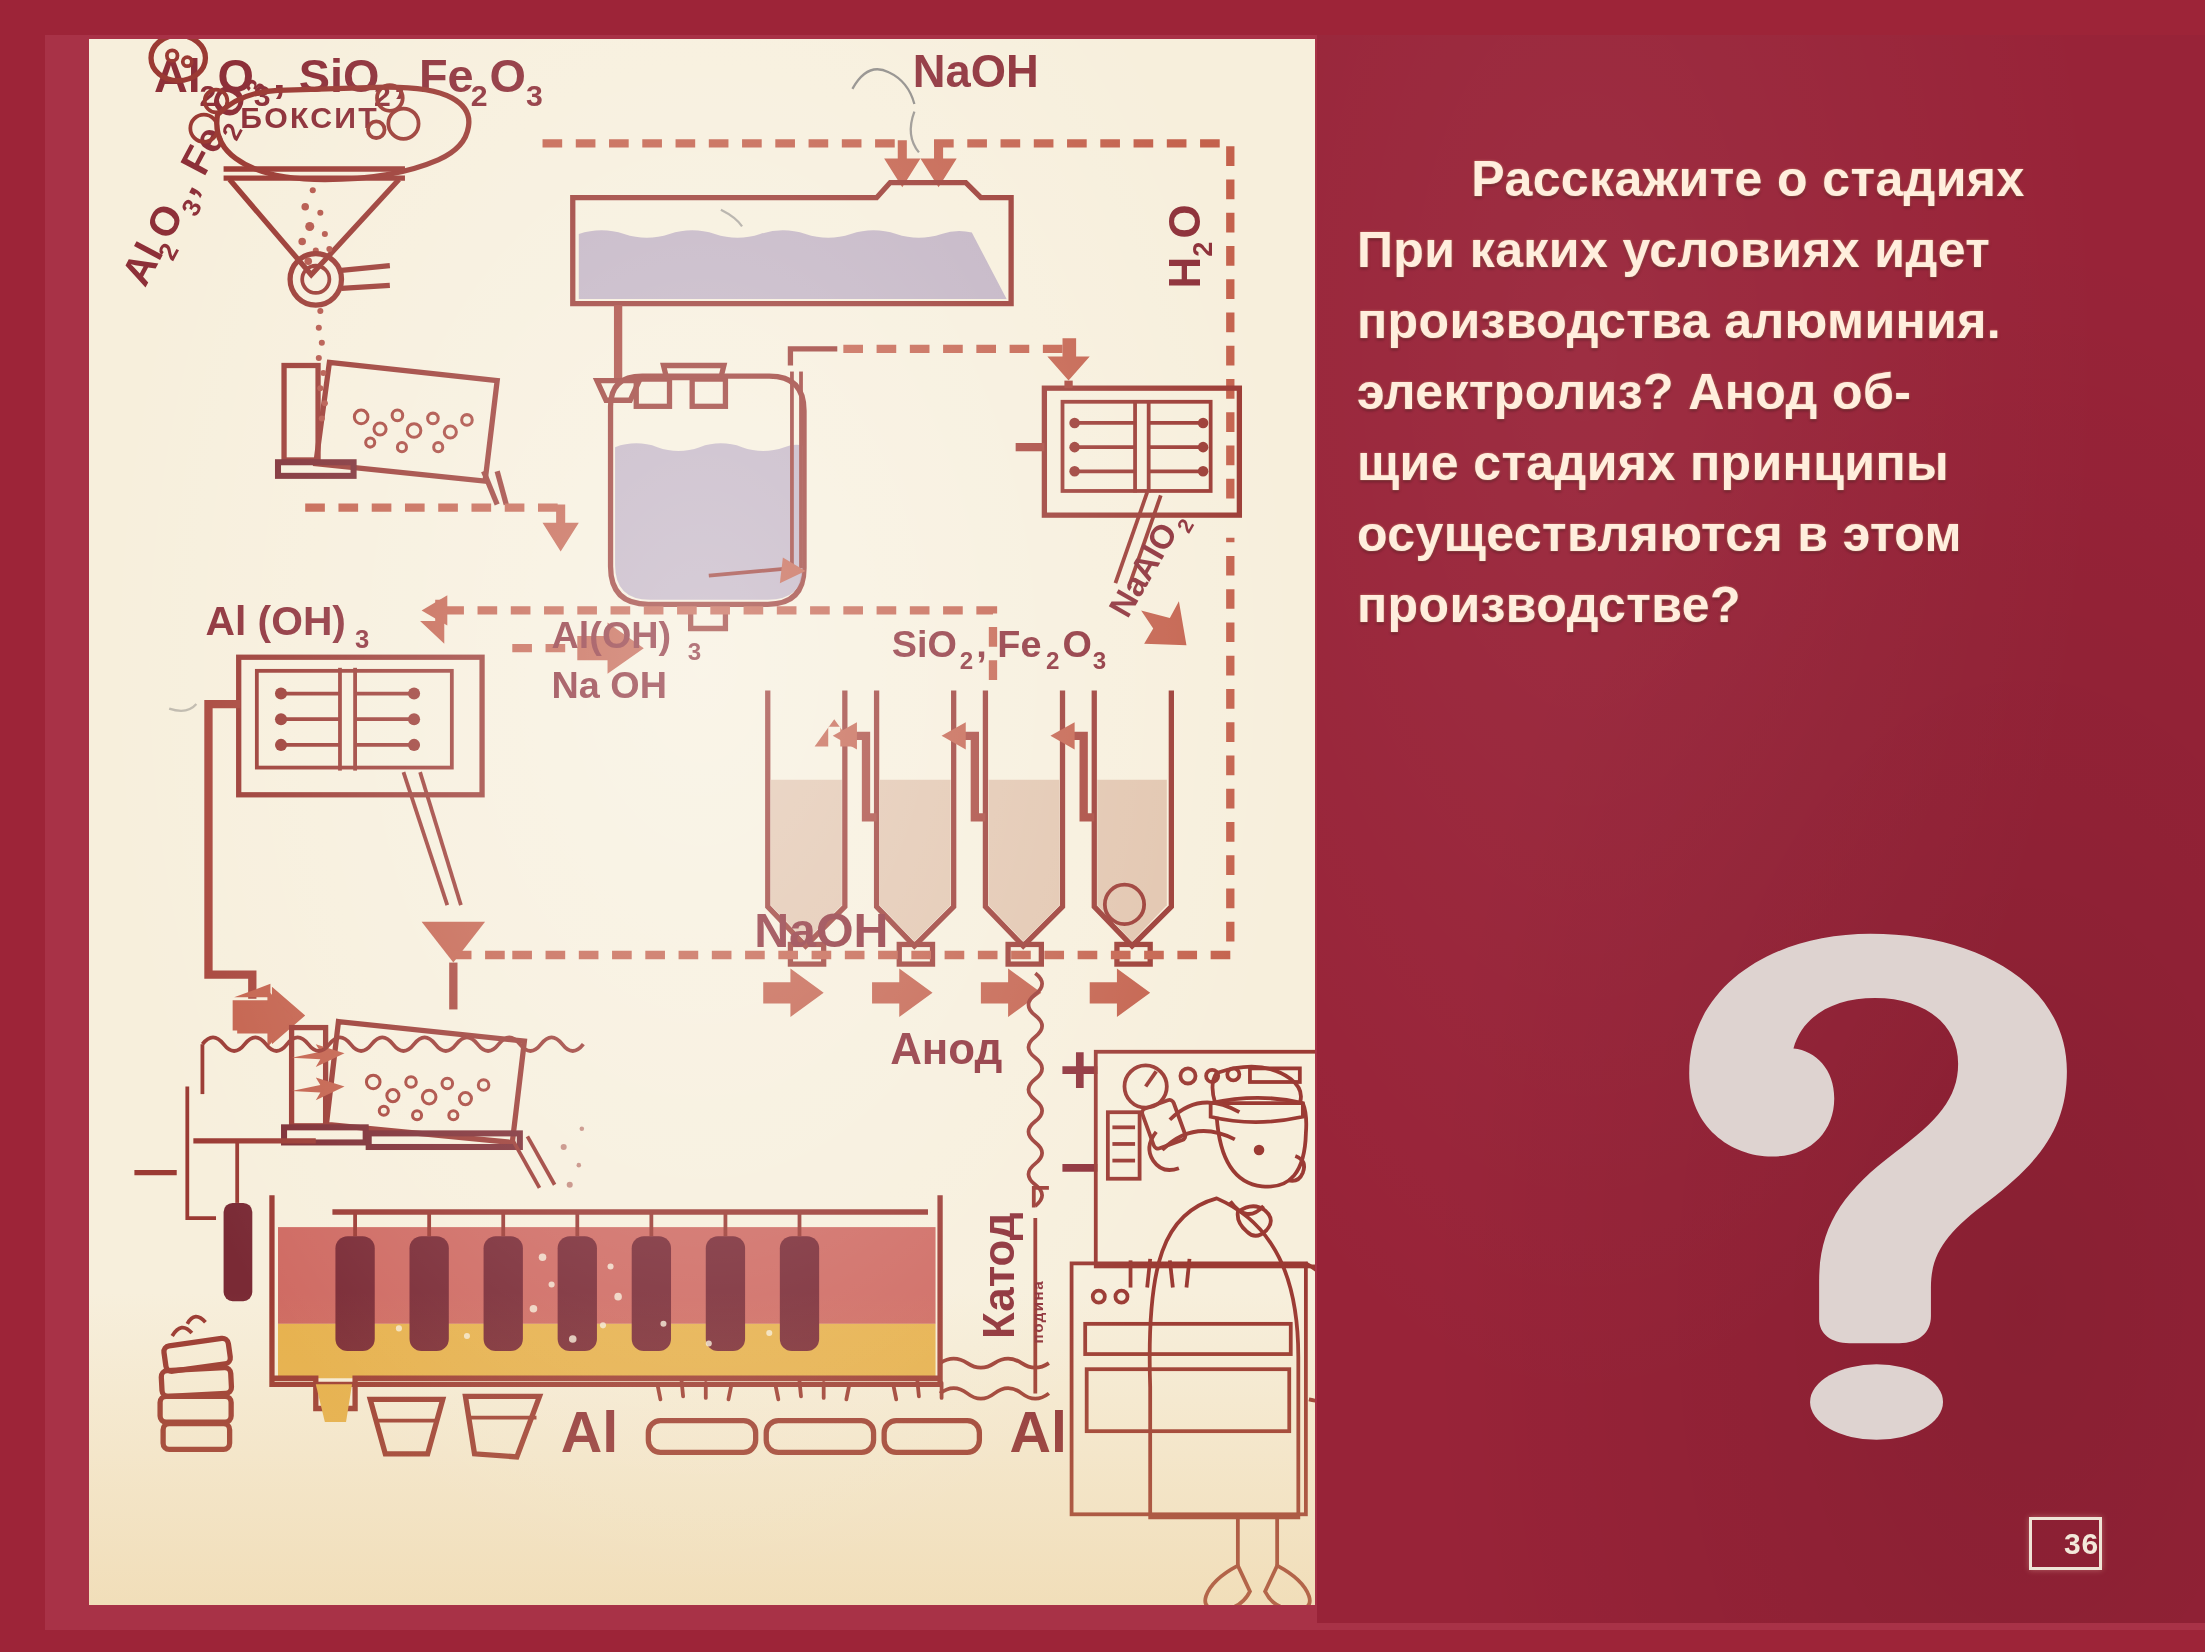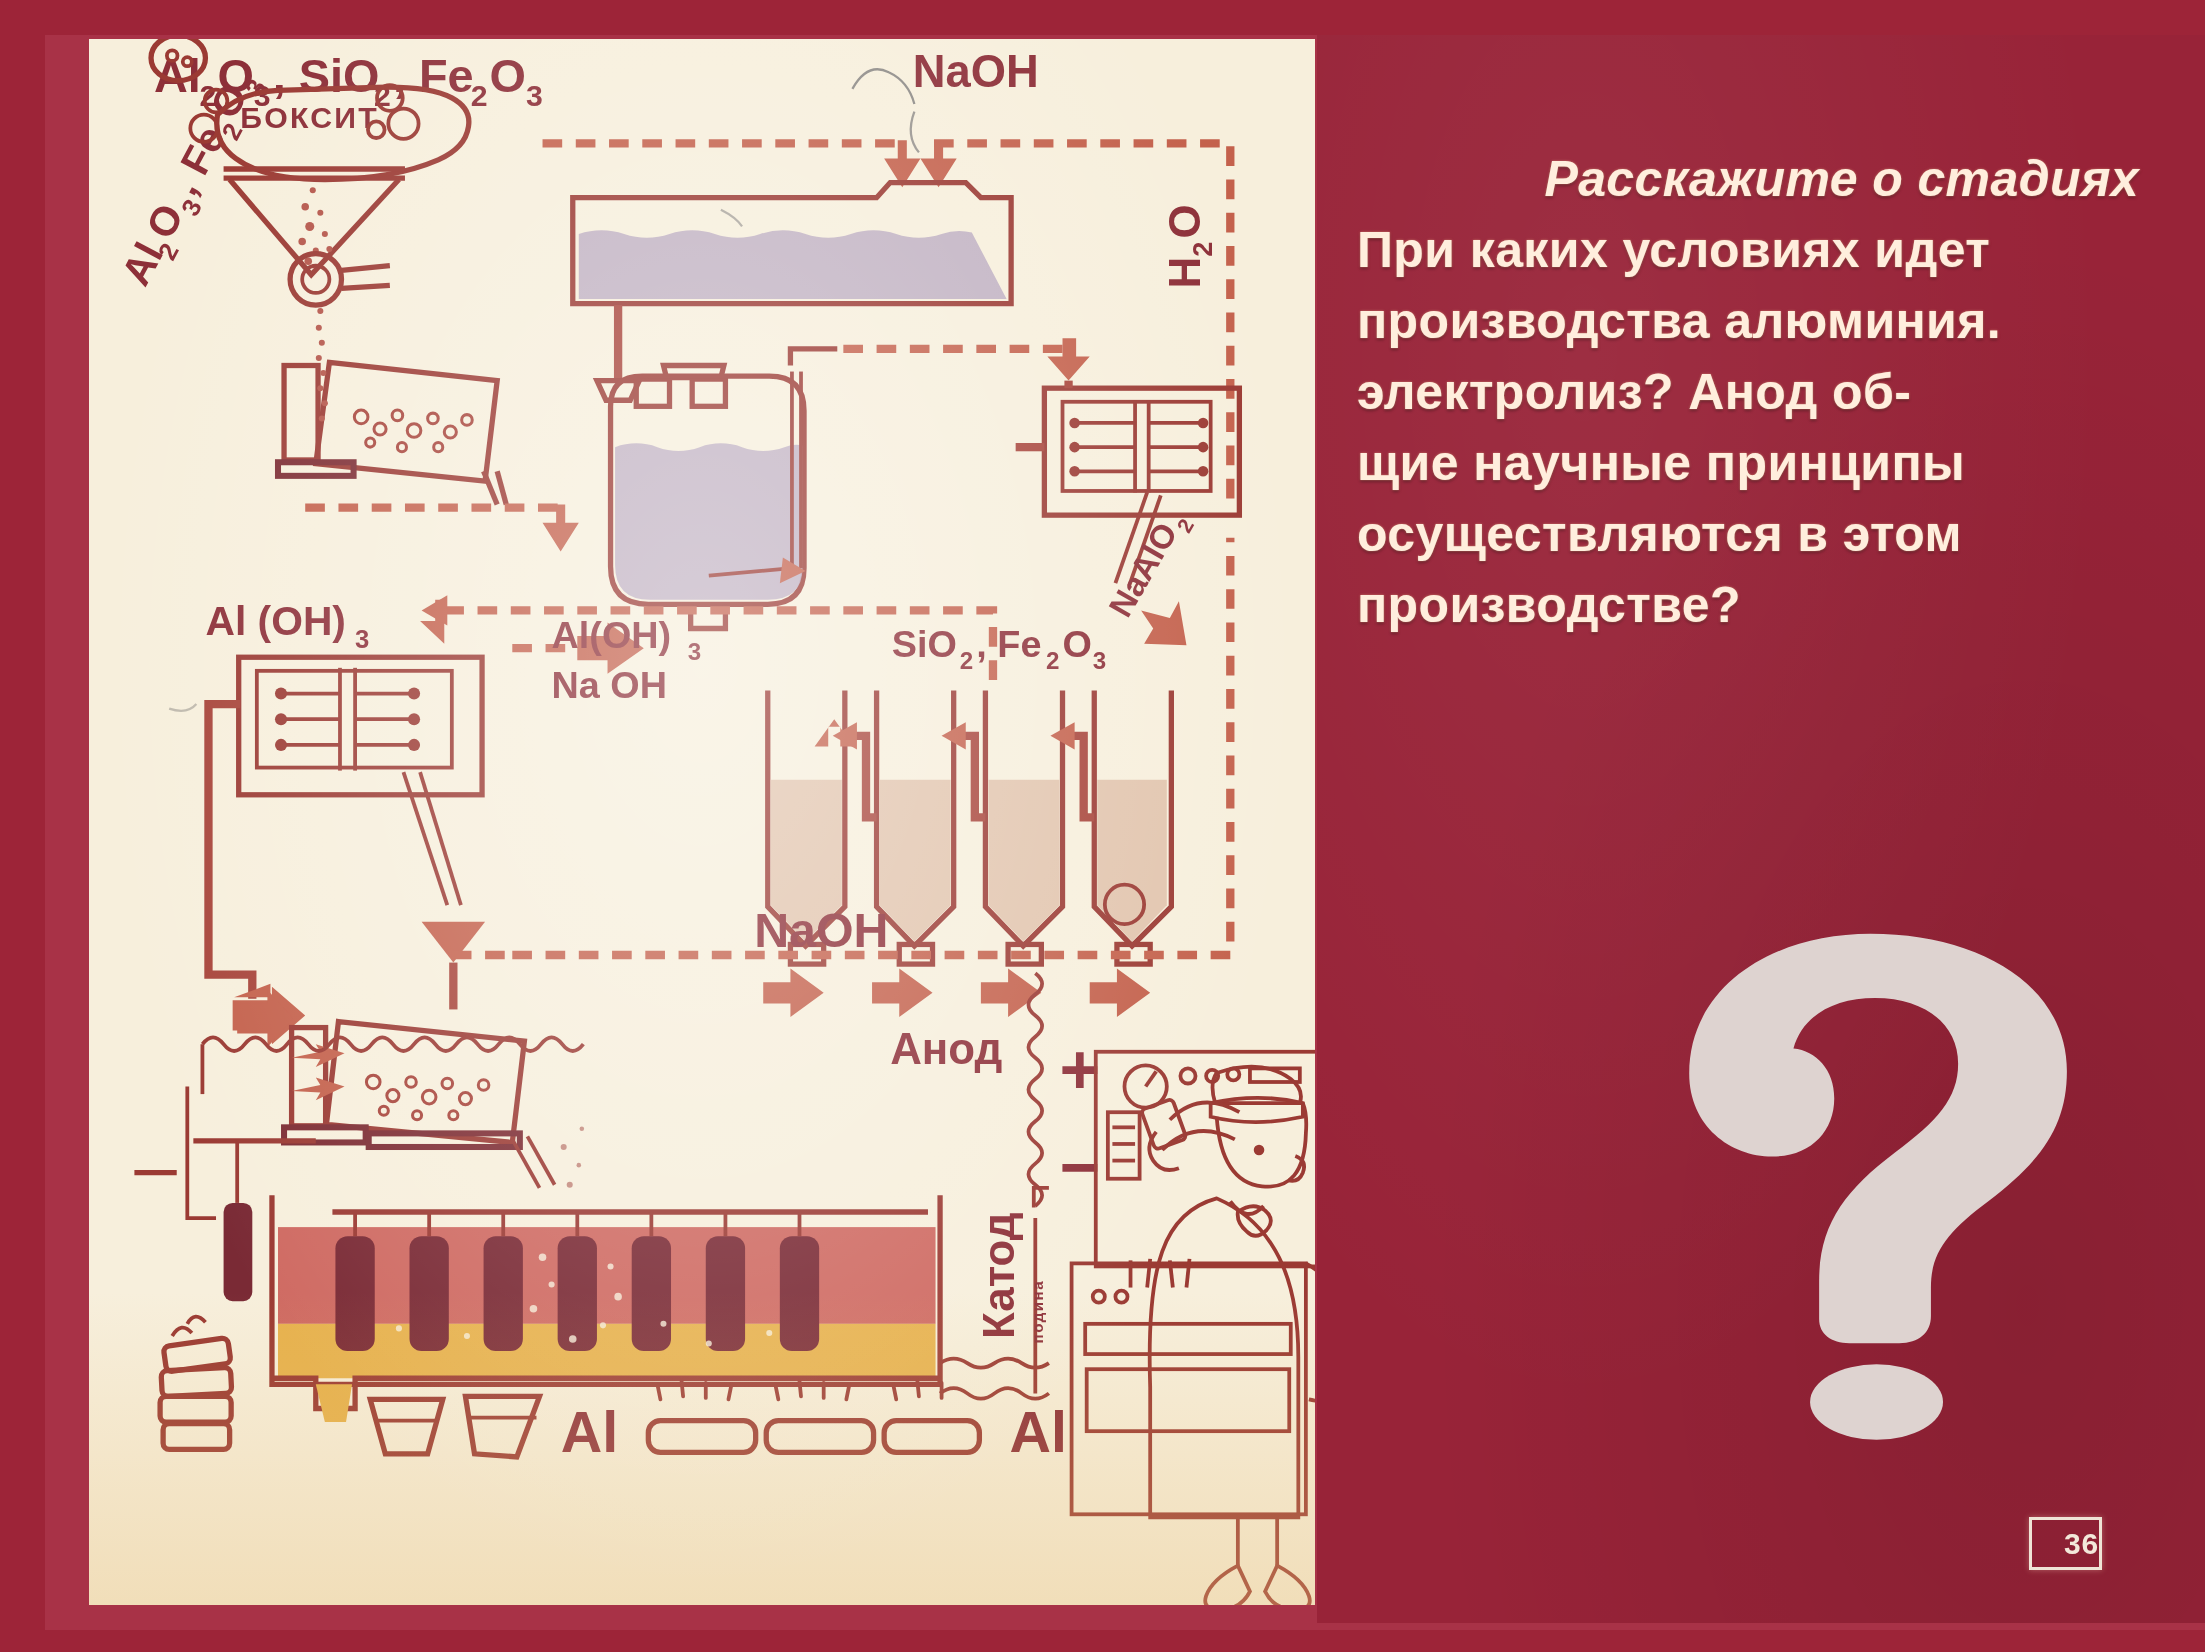--- a/index.html
+++ b/index.html
@@ -45,21 +45,21 @@
   #question-block{
     position:absolute;left:1357px;top:144px;width:782px;
     color:#ffeedd;
     font-weight:bold;
     font-size:50px;
     line-height:1.42;
     letter-spacing:0.4px;
     text-shadow:0 0 2.3px rgba(255,200,150,.55), 0 1.5px 3px rgba(0,0,0,.35);
   }
   #question-block .line{display:block;white-space:nowrap;}
-  #question-block .just{display:flex;justify-content:flex-end;font-style:italic;}
+  #question-block .just{display:flex;justify-content:center;}
   #question-block .just span{display:inline-block;}
 
   
   #question-mark{
     position:absolute;left:1659px;top:926px;
     width:423px;height:514px;
   }
 
   
   #page-badge{
@@ -83,21 +83,21 @@
 
   <div id="right-panel"></div>
 
   <div id="question-block">
     <span class="line just">
       <span>Расскажите  о  стадиях</span>
     </span>
     <span class="line">При каких условиях идет</span>
     <span class="line">производства алюминия.</span>
     <span class="line">электролиз?  Анод  об-</span>
-    <span class="line">щие  научные  принципы</span>
+    <span class="line">щие  стадиях  принципы</span>
     <span class="line">осуществляются  в  этом</span>
     <span class="line">производстве?</span>
   </div>
 
   <svg id="question-mark" viewBox="0 0 560 680">
     <g fill="#ded3d0">
       <path d="M280 10
                C 150 10, 40 80, 40 195
                C 40 265, 95 305, 150 305
                C 200 305, 232 272, 232 228

